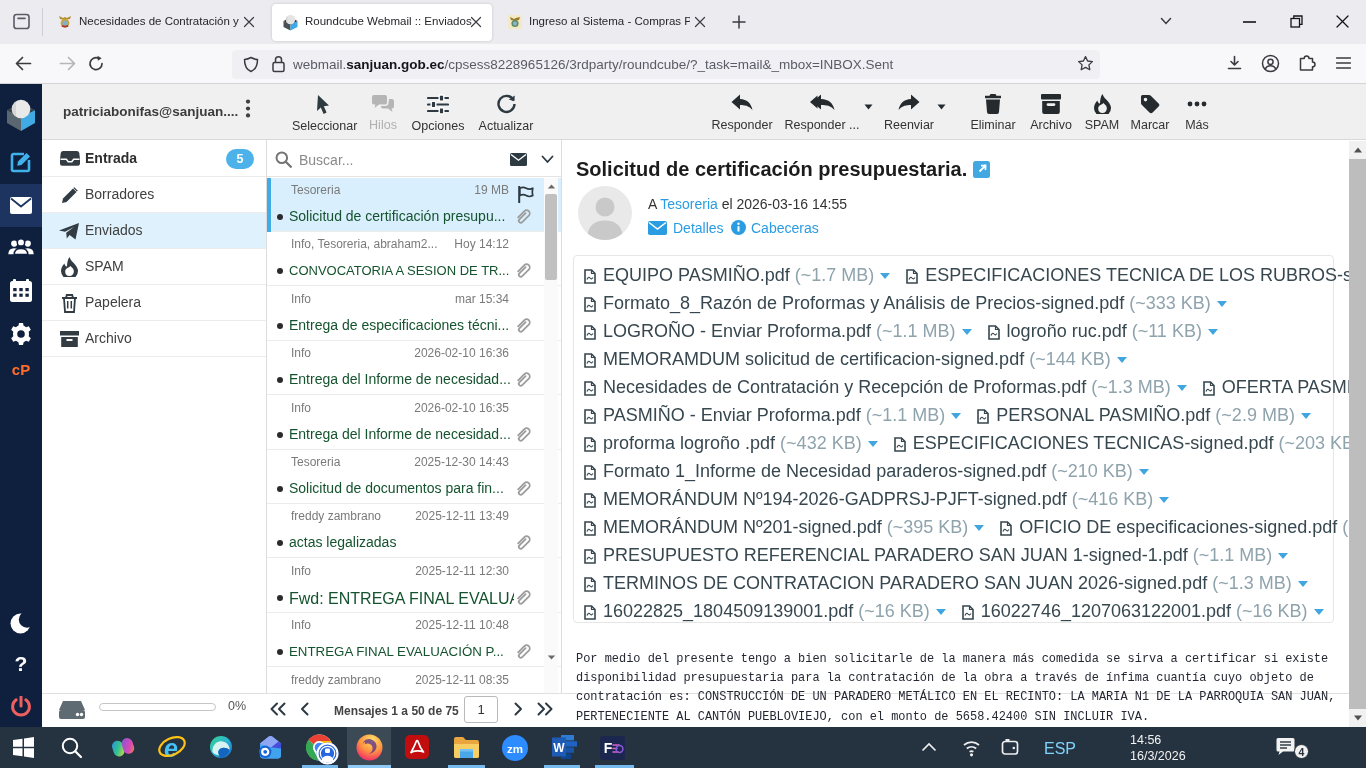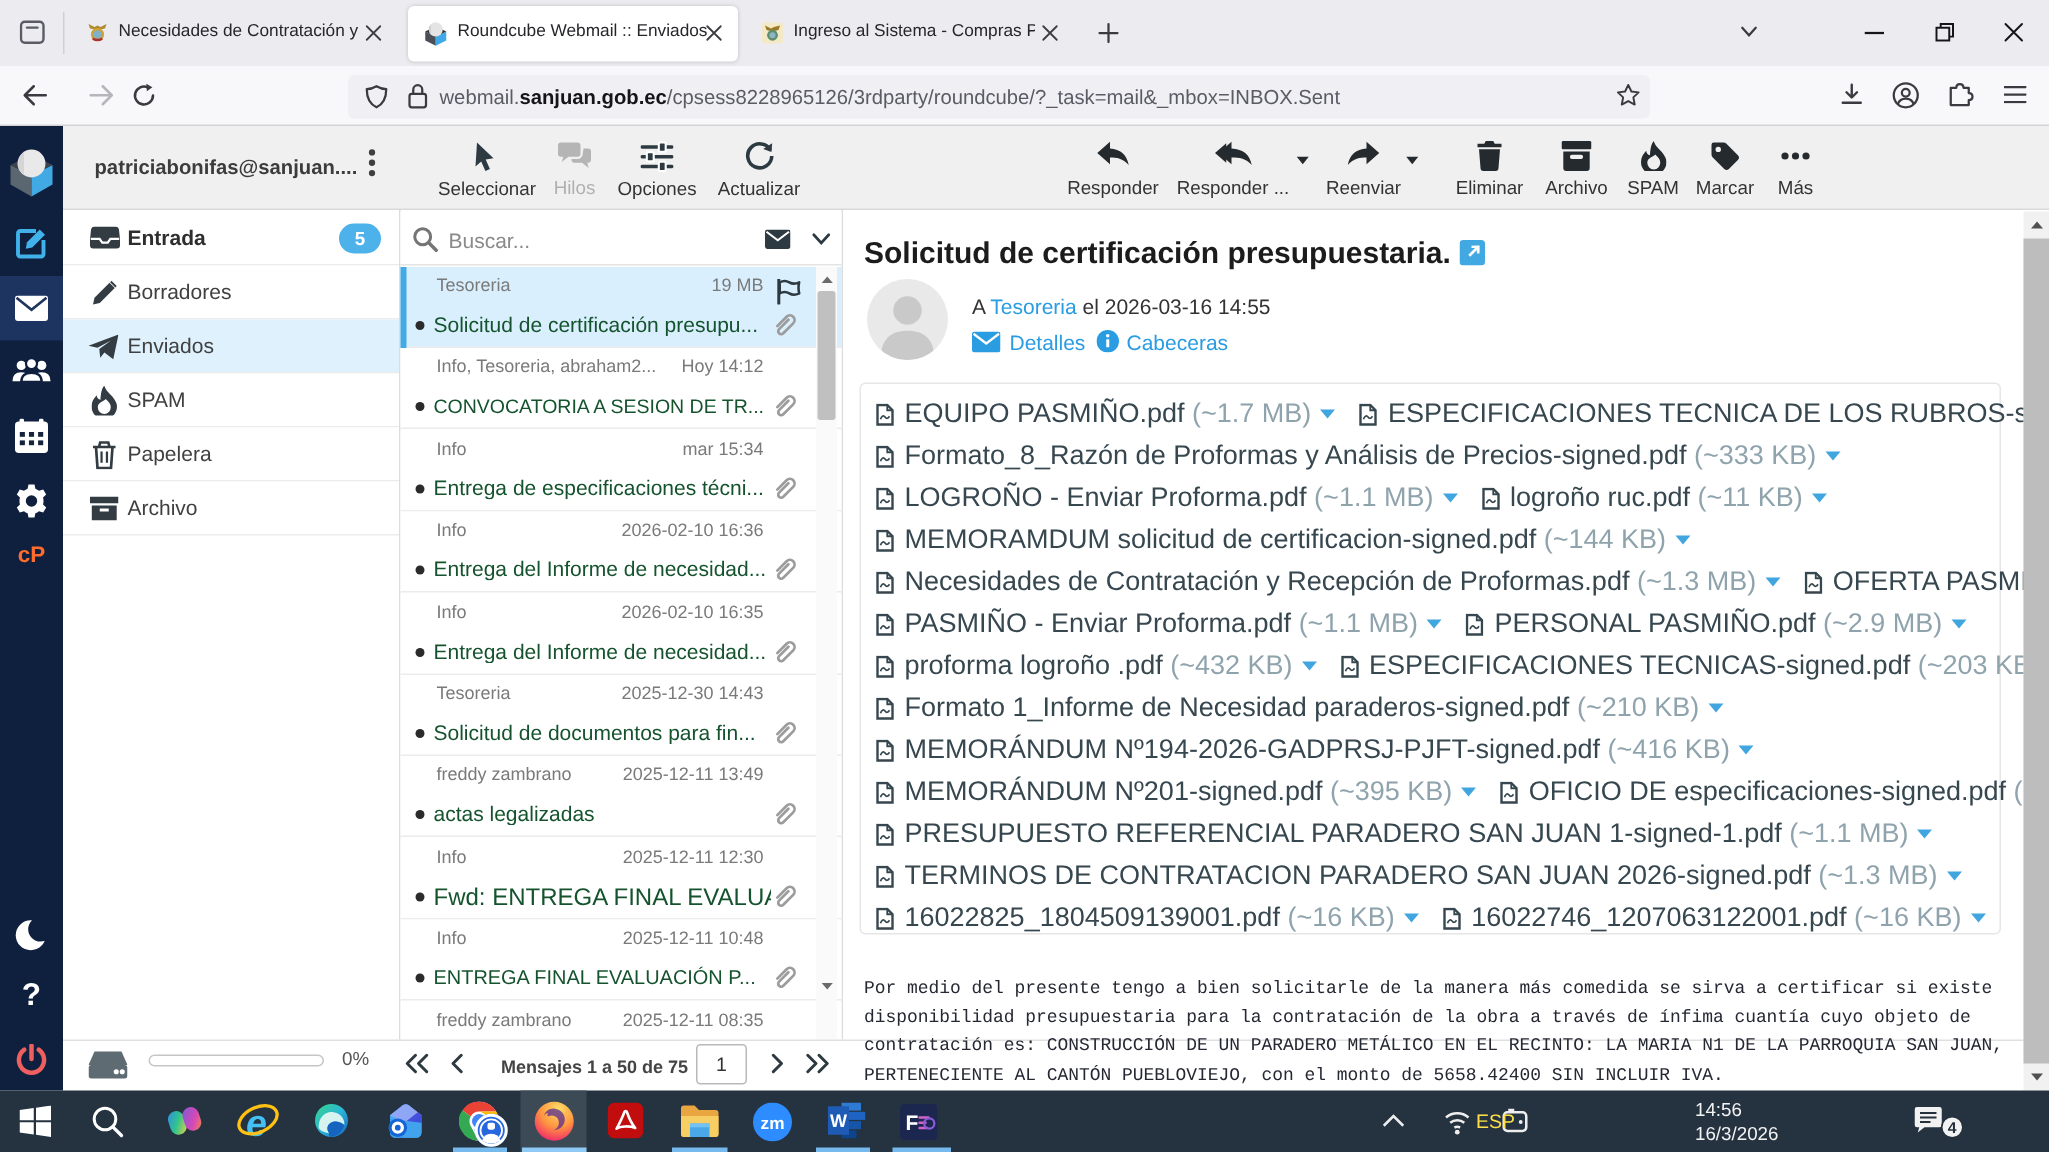--- a/index.html
+++ b/index.html
@@ -768,21 +768,21 @@
         <path d="M4.8 10.5 A7.5 7.5 0 0 1 14.2 10.5"></path>
         <path d="M7.6 13.8 A3.6 3.6 0 0 1 11.4 13.8"></path>
       </g>
       <circle cx="9.5" cy="16.8" r="1.6" fill="#eee"></circle>
     </svg>
   <svg class="abs" style="left:1001px;top:12px" width="18" height="17" viewBox="0 0 18 17">
       <rect x="1.5" y="2.5" width="15" height="12.5" rx="2.5" fill="none" stroke="#eee" stroke-width="1.7"></rect>
       <circle cx="12.8" cy="9" r="1.3" fill="#eee"></circle>
       <rect x="4.5" y="0" width="4" height="2" fill="#eee"></rect>
     </svg>
-  <div class="abs" style="left:984px;top:13px;font-size:13px;color:#fde047">ESP</div>
+  <div class="abs" style="left:1044px;top:13px;font-size:16px;color:#7dd3fc">ESP</div>
   <div class="abs" style="left:1130px;top:5px;width:120px;text-align:left;font-size:12.5px;color:#f2f2f2;line-height:16px">14:56<br>16/3/2026</div>
   <svg class="abs" style="left:1276px;top:10px" width="21" height="20" viewBox="0 0 21 20">
       <path d="M2 1 H17 A1.5 1.5 0 0 1 18.5 2.5 V13 A1.5 1.5 0 0 1 17 14.5 H7 L2.5 18 L3.5 14.5 H2 A1.5 1.5 0 0 1 0.5 13 V2.5 A1.5 1.5 0 0 1 2 1 Z" fill="#f2f2f2"></path>
       <g stroke="#26313b" stroke-width="1.4">
         <line x1="4" y1="5" x2="15" y2="5"></line>
         <line x1="4" y1="8" x2="15" y2="8"></line>
         <line x1="4" y1="11" x2="11" y2="11"></line>
       </g>
     </svg>
   <div class="abs" style="left:1294px;top:17px;width:15px;height:15px;border-radius:8px;background:#f2f2f2;border:1.5px solid #26313b;color:#26313b;font-size:10.5px;font-weight:bold;text-align:center;line-height:15px">4</div>

